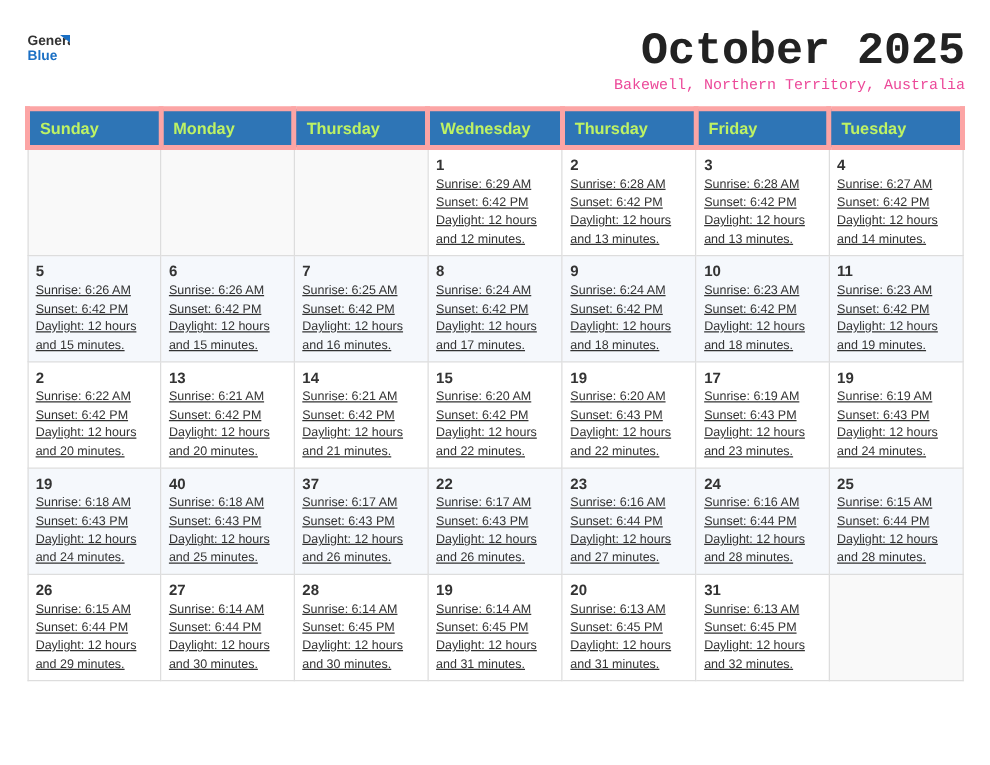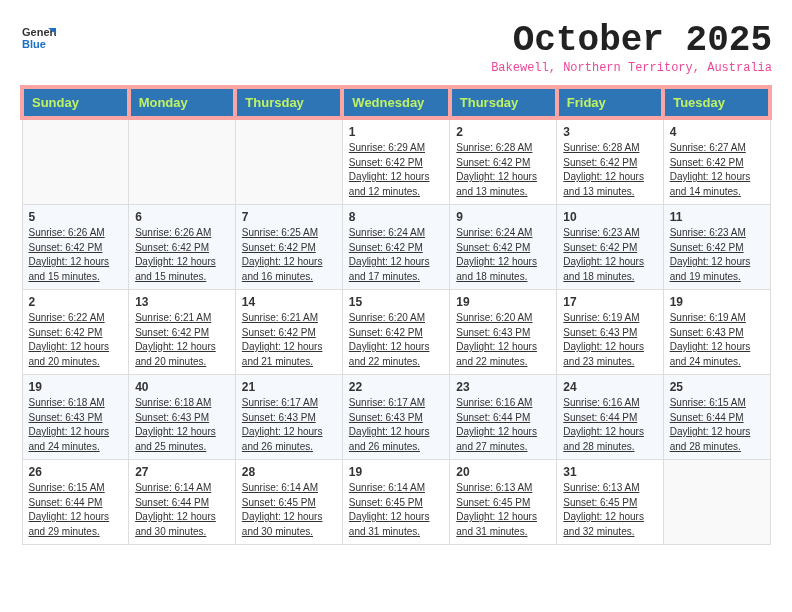--- a/index.html
+++ b/index.html
@@ -197,21 +197,21 @@
       <tr>
         <td>
           <span class="day-number">19</span>
           <div class="day-info">Sunrise: 6:18 AM<br>Sunset: 6:43 PM<br>Daylight: 12 hours<br>and 24 minutes.</div>
         </td>
         <td>
           <span class="day-number">40</span>
           <div class="day-info">Sunrise: 6:18 AM<br>Sunset: 6:43 PM<br>Daylight: 12 hours<br>and 25 minutes.</div>
         </td>
         <td>
-          <span class="day-number">21</span>
+          <span class="day-number">37</span>
           <div class="day-info">Sunrise: 6:17 AM<br>Sunset: 6:43 PM<br>Daylight: 12 hours<br>and 26 minutes.</div>
         </td>
         <td>
           <span class="day-number">22</span>
           <div class="day-info">Sunrise: 6:17 AM<br>Sunset: 6:43 PM<br>Daylight: 12 hours<br>and 26 minutes.</div>
         </td>
         <td>
           <span class="day-number">23</span>
           <div class="day-info">Sunrise: 6:16 AM<br>Sunset: 6:44 PM<br>Daylight: 12 hours<br>and 27 minutes.</div>
         </td>

